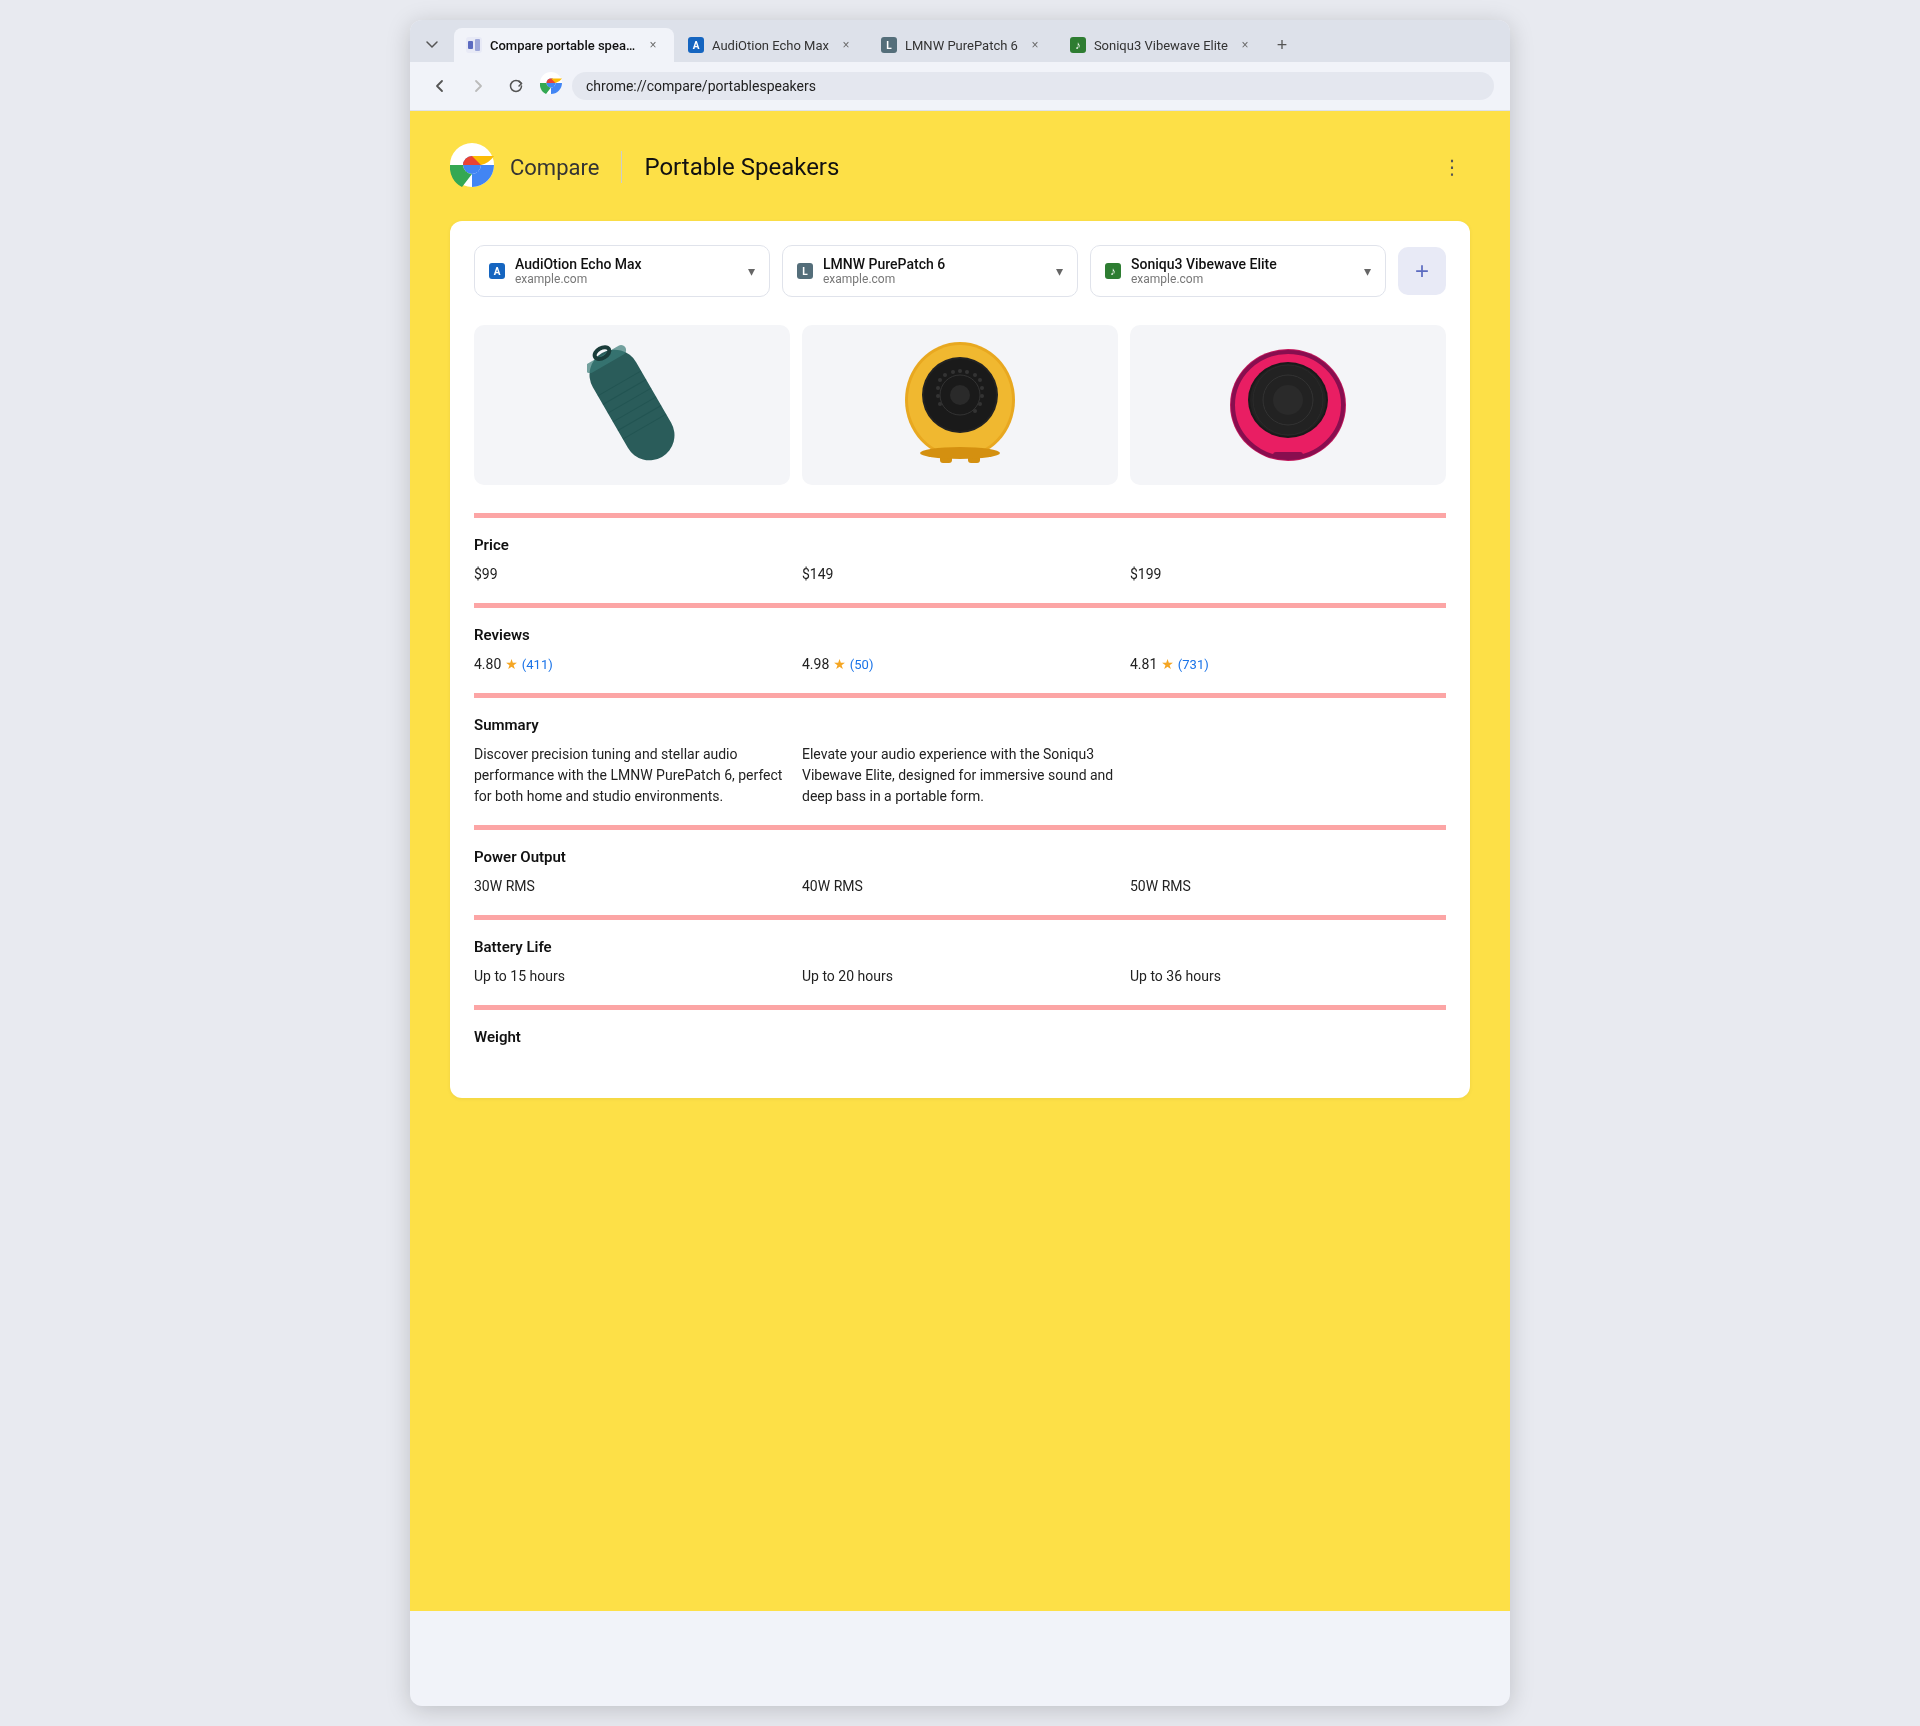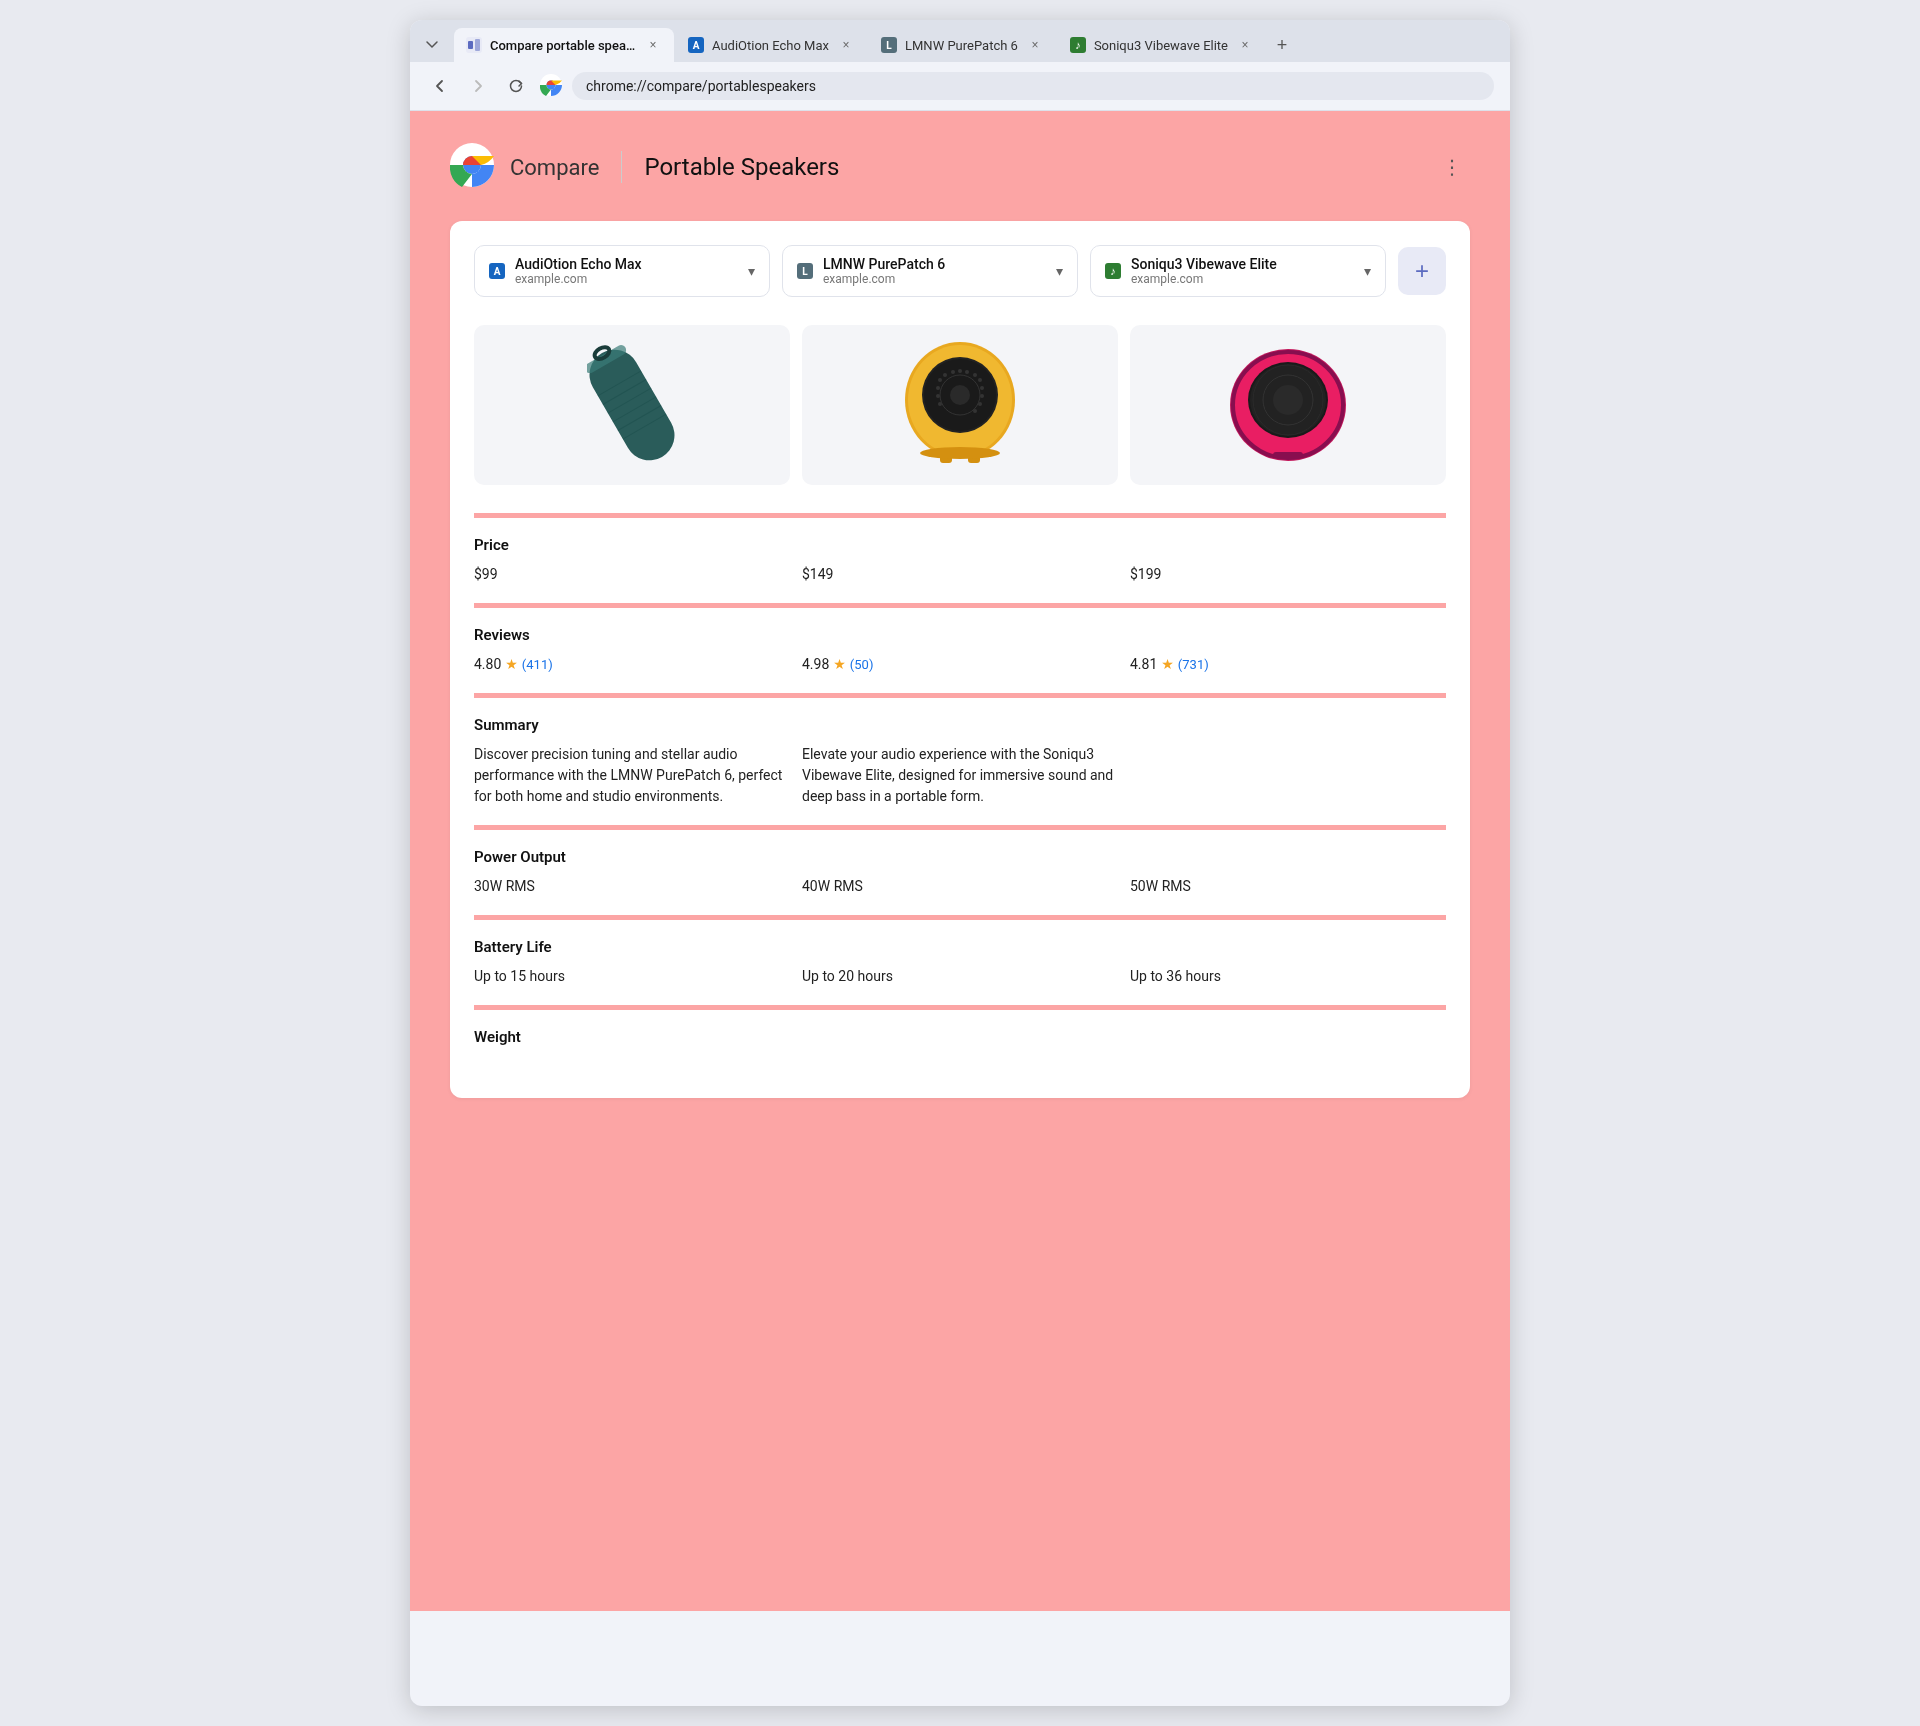--- a/index.html
+++ b/index.html
@@ -91,21 +91,21 @@
       cursor: pointer;
       display: flex; align-items: center; justify-content: center;
       font-size: 18px;
       color: #555;
     }
     
     .address-bar {
       background: #f1f3f9;
       padding: 10px 16px;
       display: flex;
-      align-items: flex-end;
+      align-items: flex-start;
       gap: 10px;
       border-bottom: 1px solid #dde1ea;
     }
     .nav-btn {
       width: 28px; height: 28px;
       border-radius: 50%;
       border: none;
       background: transparent;
       cursor: pointer;
       display: flex; align-items: center; justify-content: center;
@@ -117,21 +117,21 @@
       flex: 1;
       background: #e4e7ef;
       border-radius: 20px;
       padding: 6px 14px;
       font-size: 14px;
       color: #222;
       display: flex; align-items: center; gap: 8px;
     }
     
     .page-content {
-      background: #fca5a5;
+      background: #fde047;
       padding: 32px 40px;
       min-height: 1500px;
     }
     .page-header {
       display: flex;
       align-items: center;
       justify-content: space-between;
       margin-bottom: 30px;
     }
     .page-header-left {

